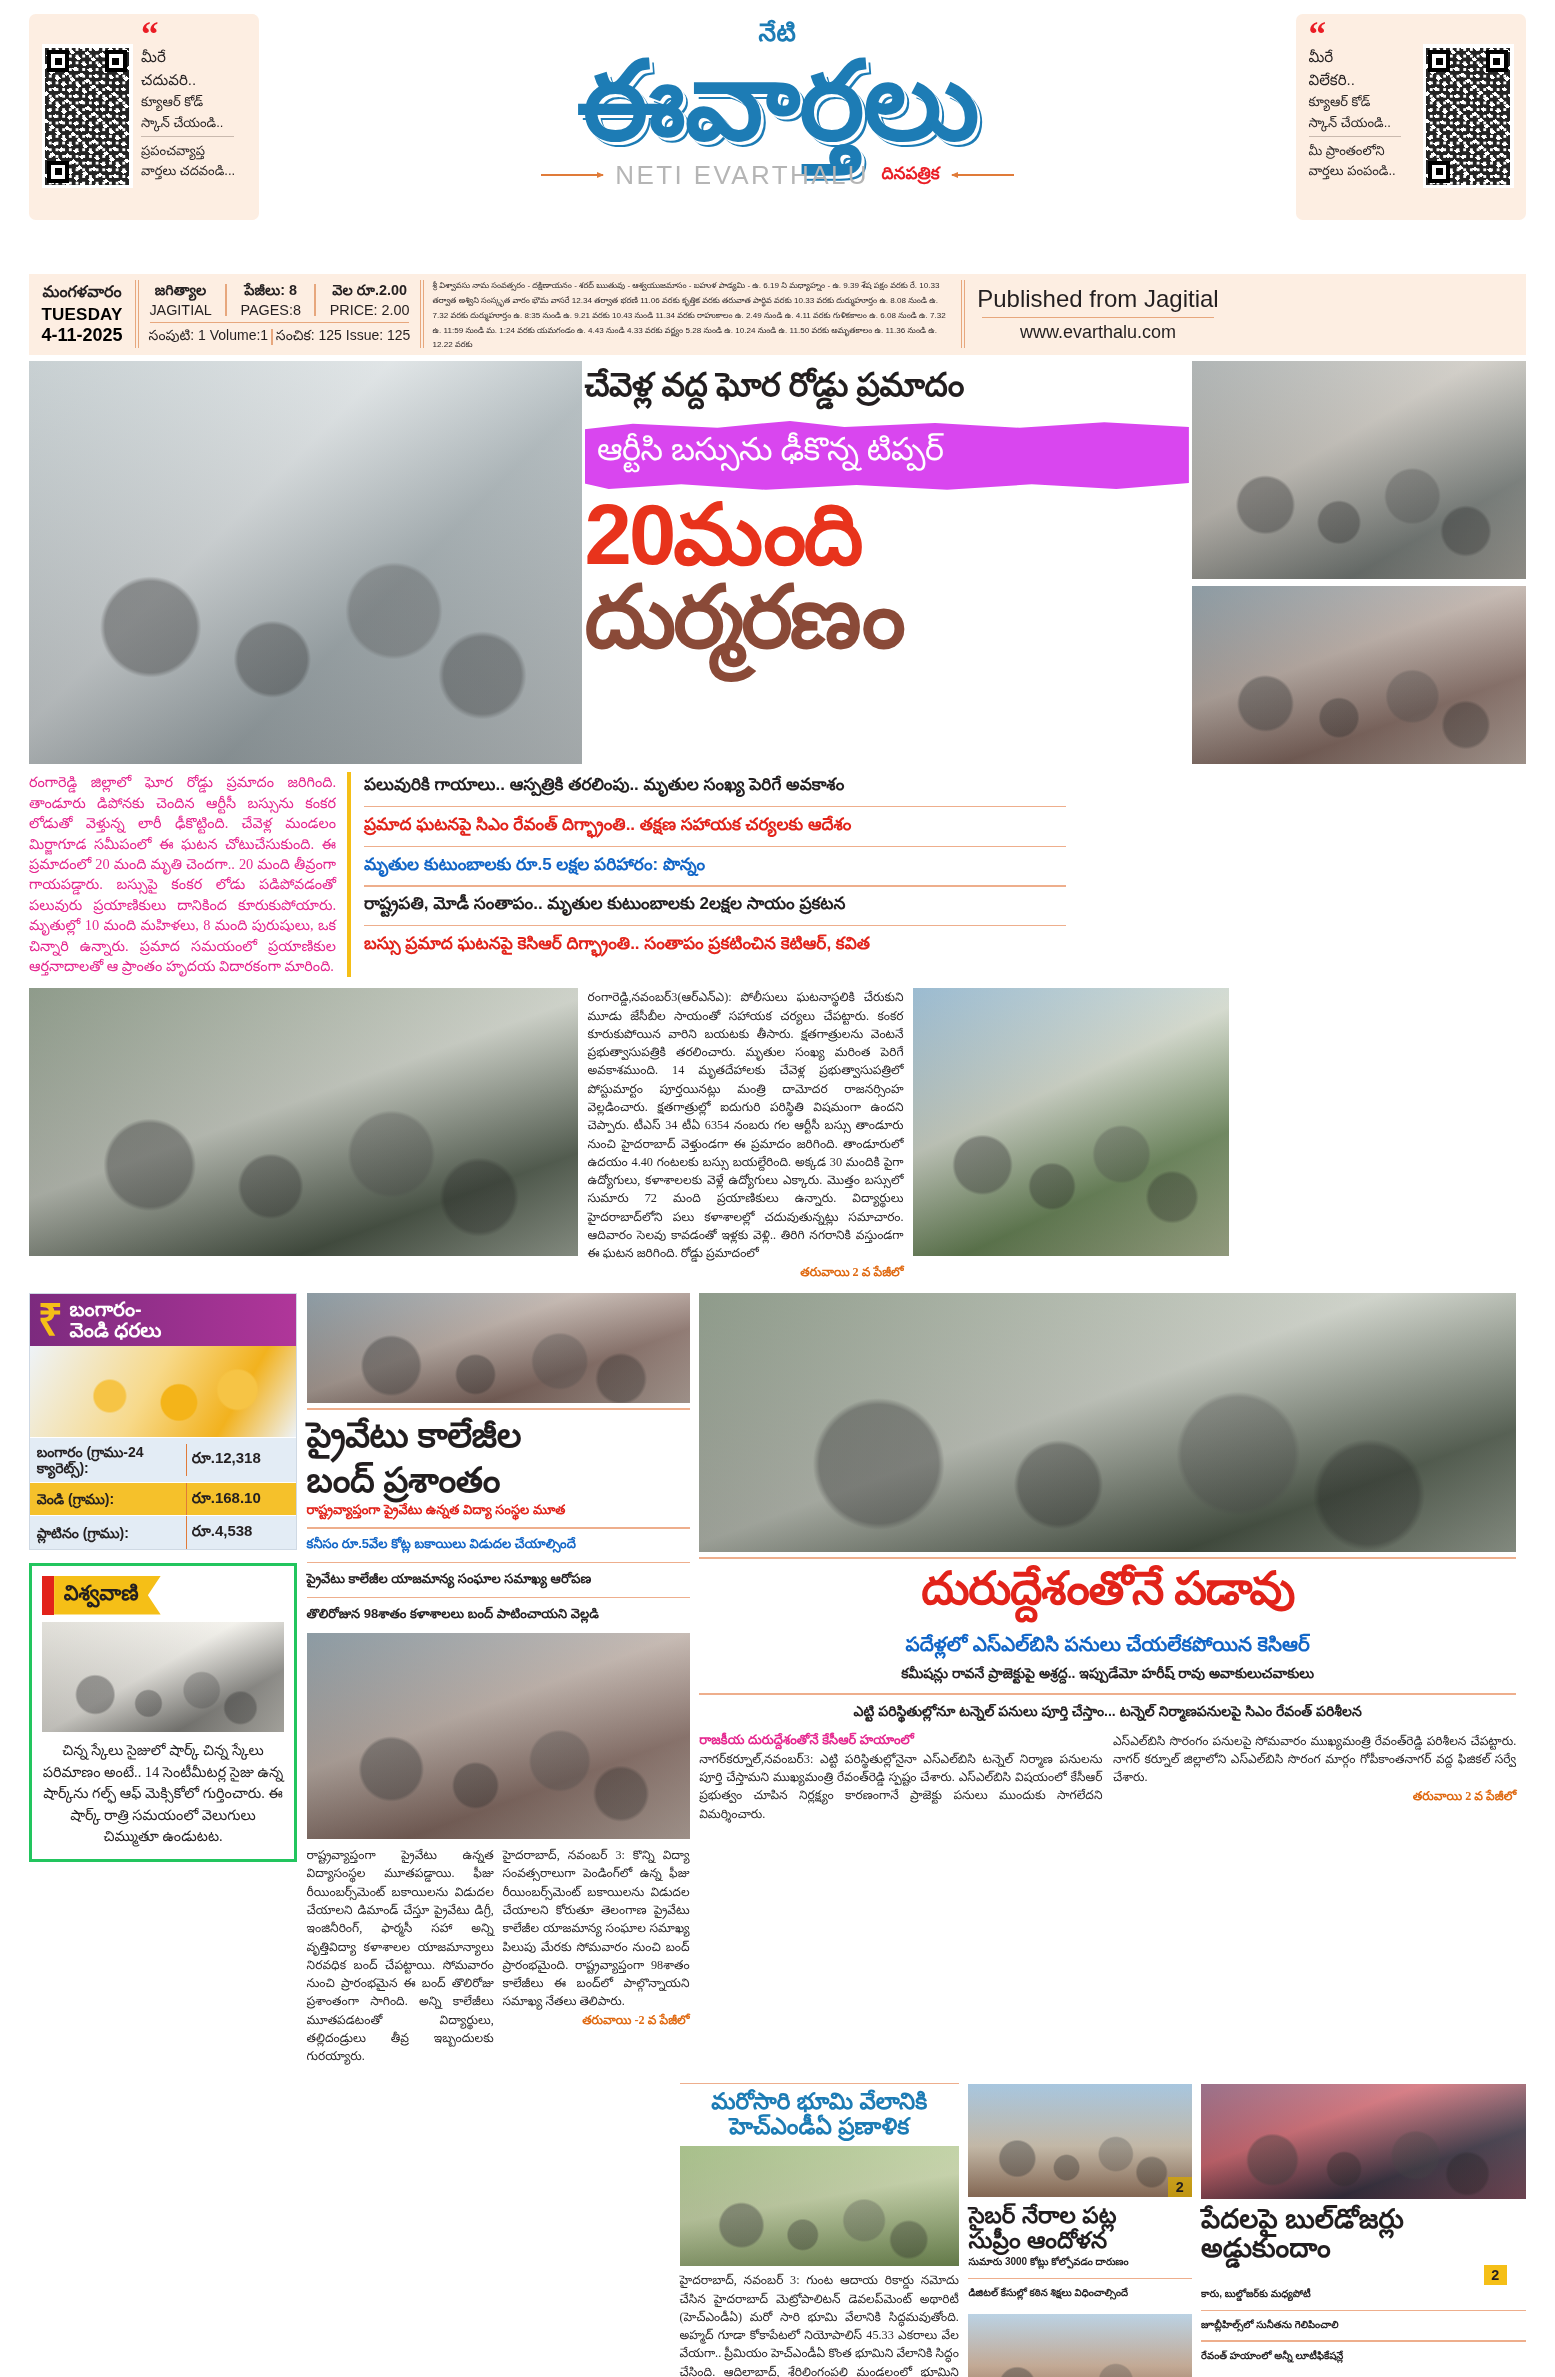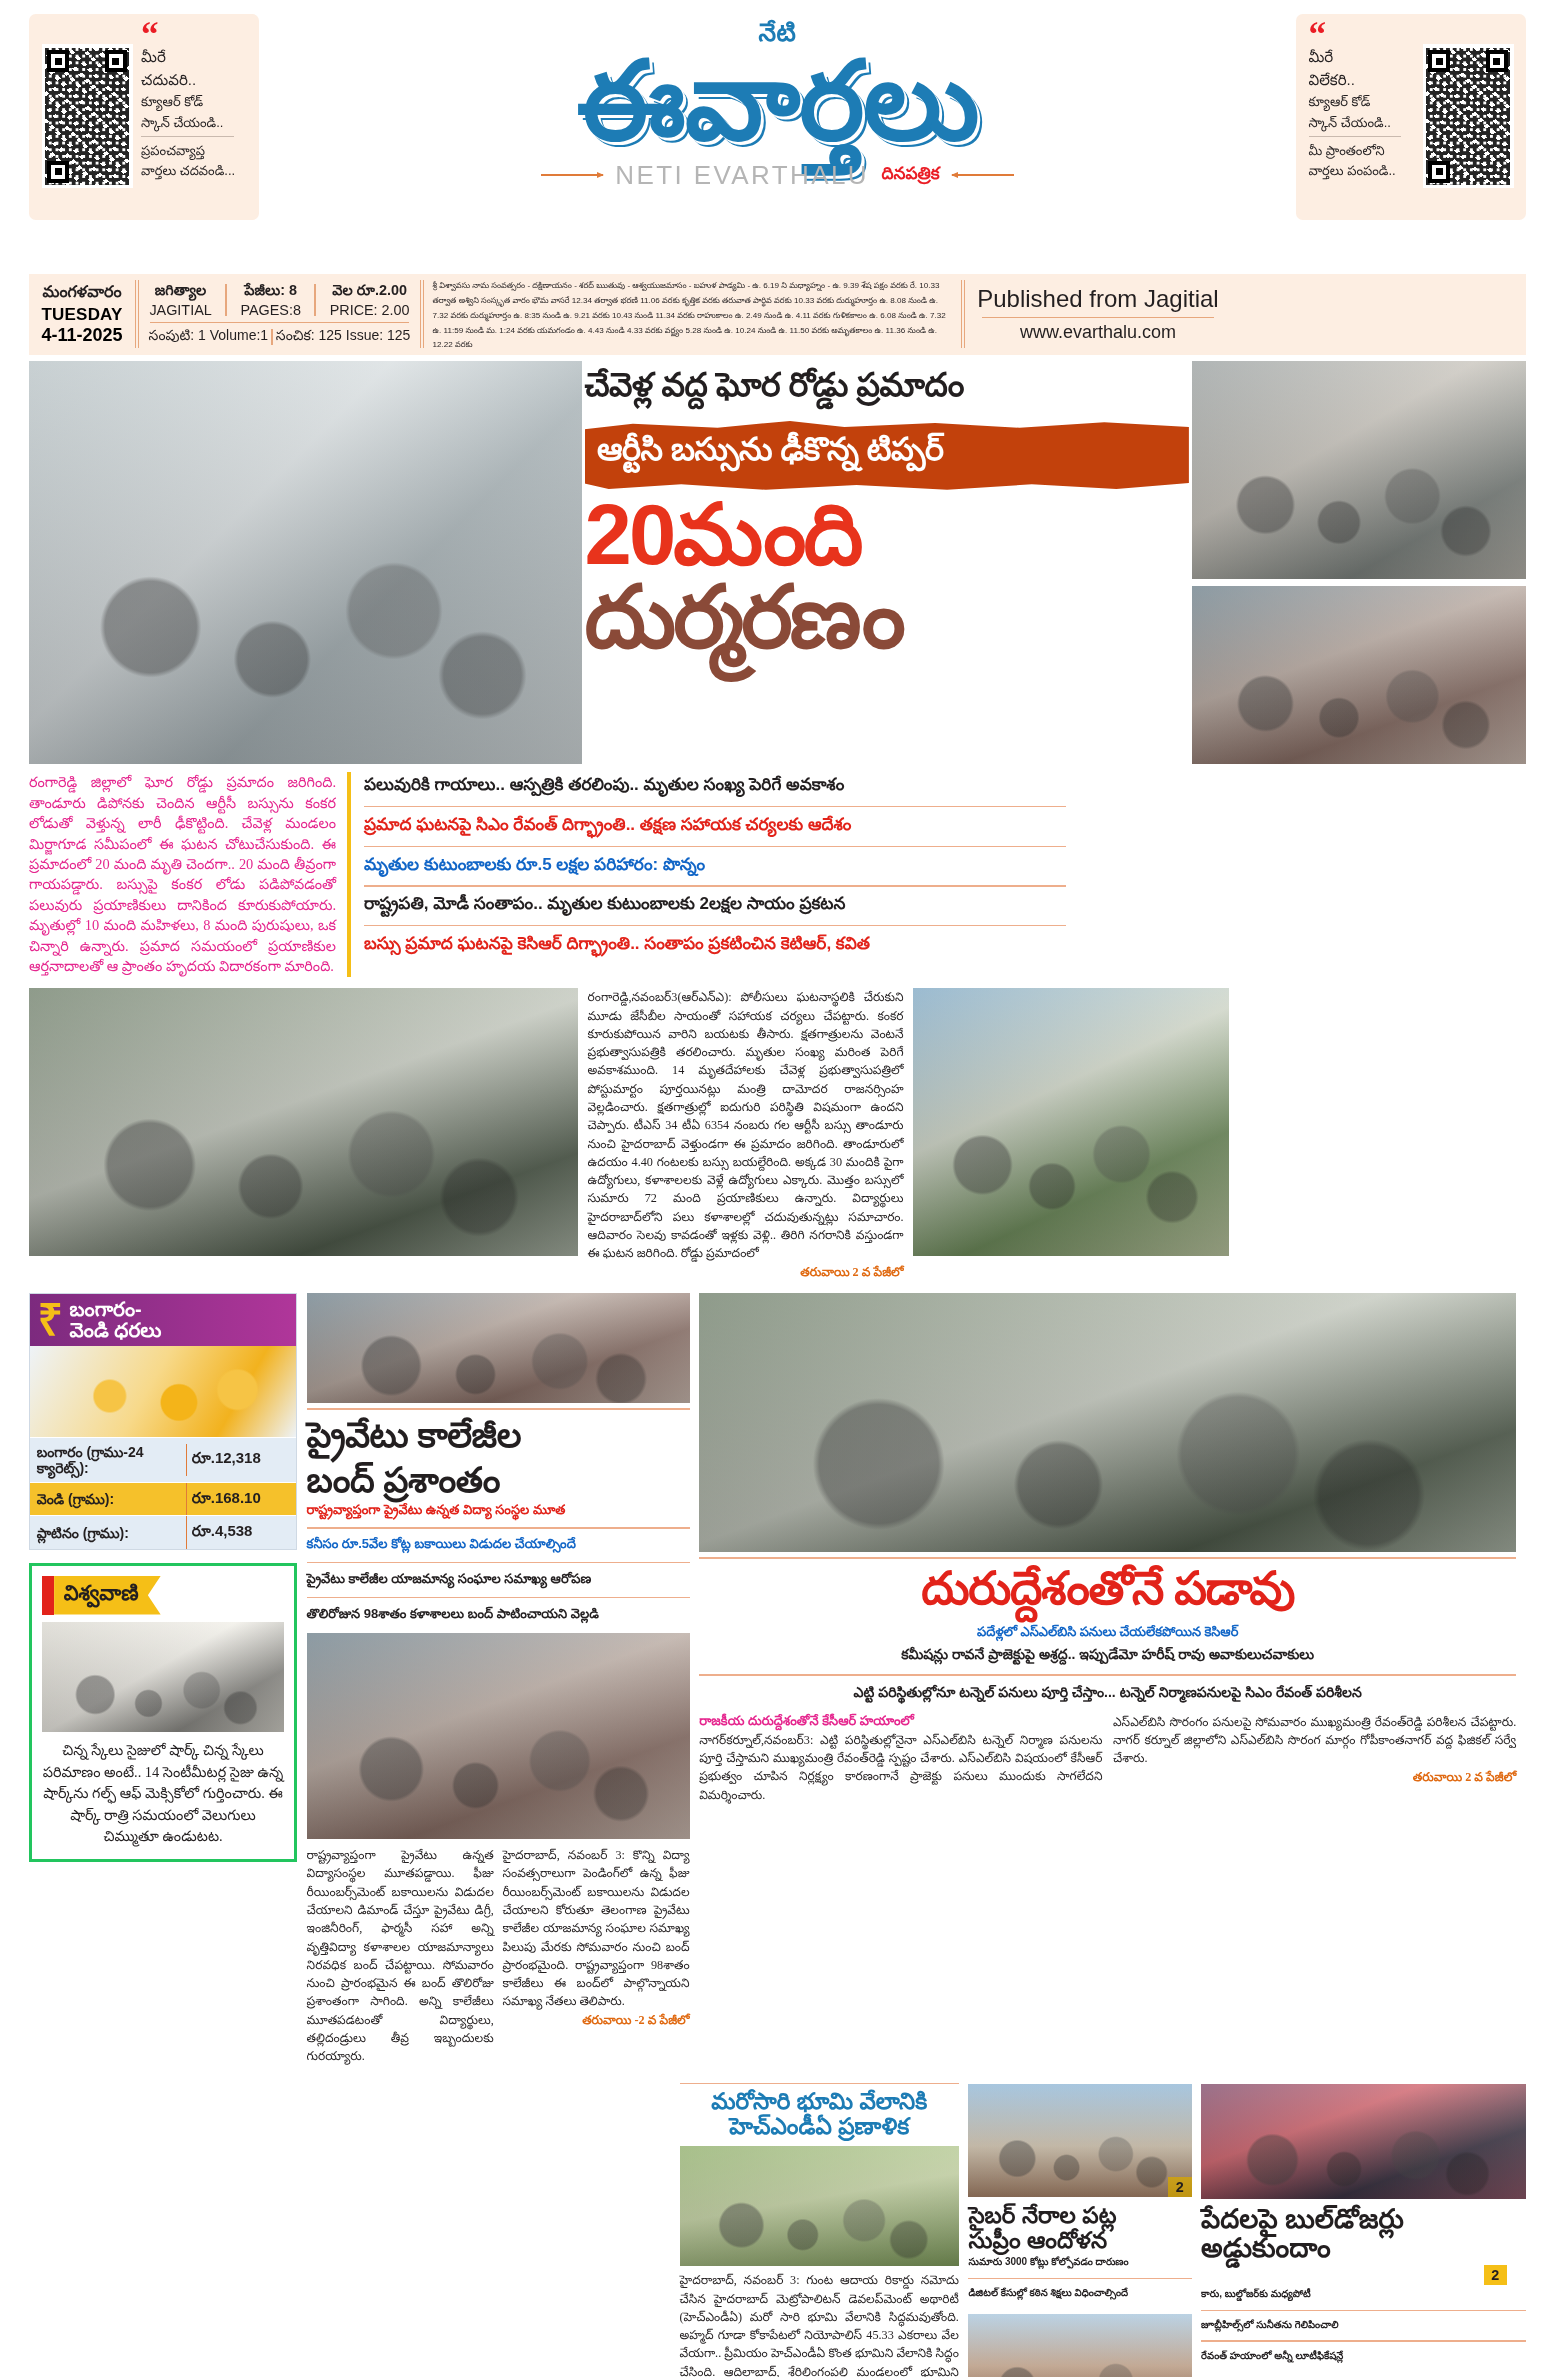--- a/index.html
+++ b/index.html
@@ -150,23 +150,23 @@
 
   
   .main-wrap { margin: 6.7px 29px 0 29px; position: relative; }
   .main-top { display: flex; gap: 3px; }
   .col-left-photo { width: 554px; }
   .col-left-photo .photo { height: 403px; }
   .headline-col { width: 606px; position: relative; padding-top: 4.8px; }
   .hl-line1 { font-size: 33px; font-weight: 800; color:#231f20; letter-spacing:-0.5px; white-space: nowrap; }
   .hl-banner {
     margin-top: 8.6px;
-    background: #c2410c;
+    background: #d946ef;
     color: #fff;
-    font-size: 32px; font-weight: 700;
+    font-size: 32px; font-weight: 400;
     padding: 10.5px 12.5px 14.4px 12.5px;
     letter-spacing: -0.5px;
     white-space: nowrap;
     clip-path: polygon(0% 12%, 8% 4%, 22% 10%, 34% 0%, 43% 9%, 58% 3%, 72% 10%, 86% 2%, 100% 9%,
                        100% 90%, 88% 99%, 74% 92%, 60% 100%, 45% 93%, 30% 100%, 16% 92%, 4% 99%, 0% 91%);
   }
   .hl-big-red {
     color: #e8331c; font-size: 85px; font-weight: 900; letter-spacing: -2.9px;
     line-height: .98; margin-top: 2.9px;
   }
@@ -228,21 +228,21 @@
   .vishva-photo { height: 110px; }
   .vishva-text { margin-top: 7.7px; font-size: 14.4px; line-height:1.5; text-align:center; color:#231f20; font-family:"Liberation Serif", serif; }
 
   .mid-photo-top { height: 110px; }
   .colleges-hl { font-size: 35px; font-weight: 800; color:#231f20; line-height:1.08; letter-spacing:-0.5px; margin-top: 6.7px; }
   .colleges-sub { font-size: 13px; padding: 2.9px 0; }
   .colleges-photo { height: 206px; margin-top: 6.7px; }
 
   .mr-photo { height: 259px; }
   .durud-hl { color:#e2231a; font-size: 46px; font-weight:900; letter-spacing:-1.4px; line-height:1.05; text-align:center; margin-top: 5.8px; }
-  .durud-sub1 { color:#1266c7; font-size: 13px; font-weight:800; text-align:center; margin-top: 11px; font-family: Liberation Serif, serif; }
+  .durud-sub1 { color:#1266c7; font-size: 20px; font-weight:800; text-align:center; margin-top: 20px; }
   .durud-sub2 { font-size: 14px; font-weight:700; color:#231f20; text-align:center; padding: 3.8px 0; }
   .durud-sub3 { font-size: 14px; font-weight:700; color:#231f20; text-align:center; padding: 3.8px 0; }
   .durud-cols { display:flex; gap: 10.5px; margin-top: 4.8px; }
   .durud-col { flex:1; }
   .durud-tag { color:#e5268e; font-weight:800; font-size: 13px; }
 
   
   .bottom { display:flex; gap: 9.6px; margin: 12.5px 29px 0 29px; }
   .bt-c1 { width: 268px; }
   .bt-c2 { width: 383px; }

